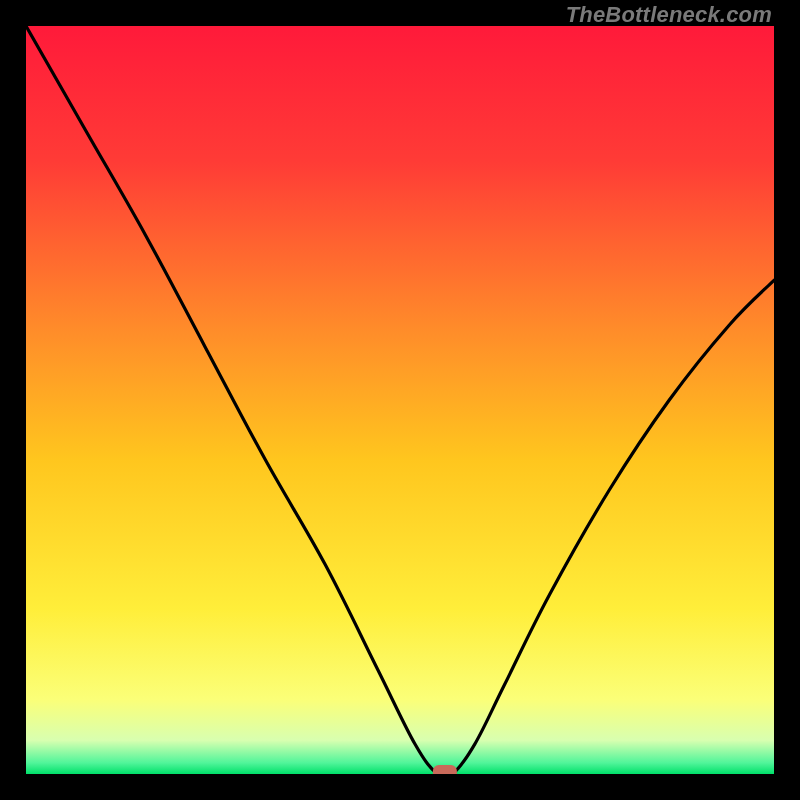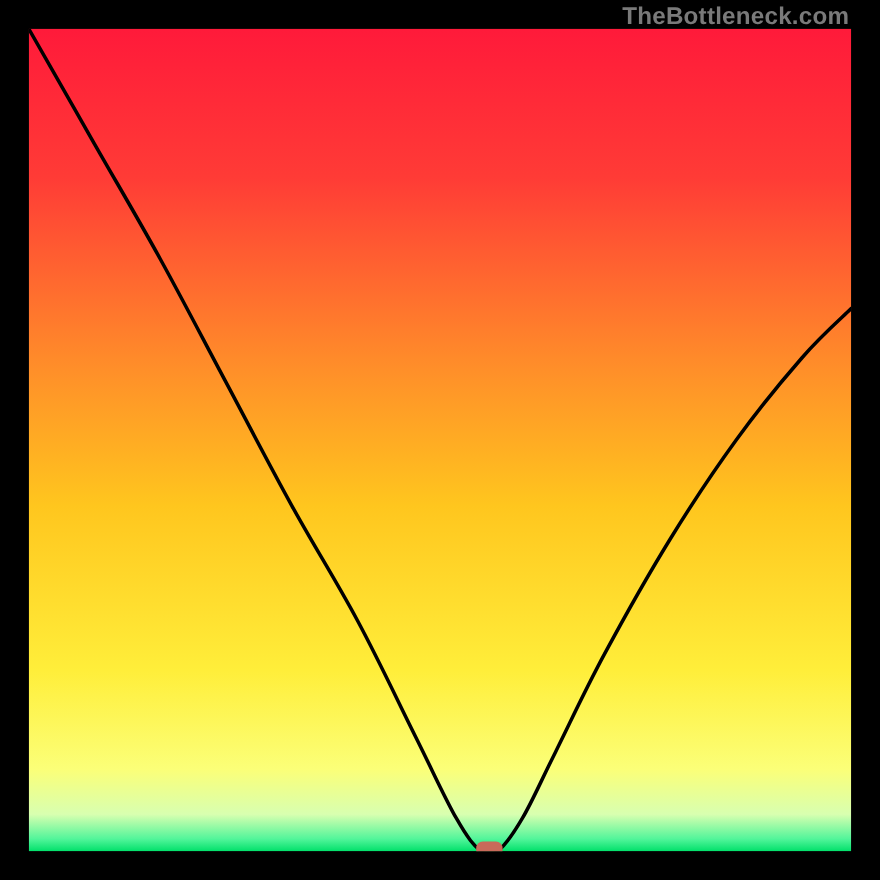--- a/index.html
+++ b/index.html
@@ -9,20 +9,21 @@
     height: 800px;
     background: #000;
     font-family: Arial, Helvetica, sans-serif;
     overflow: hidden;
   }
   .frame {
     position: relative;
     width: 800px;
     height: 800px;
     background: #000;
+    font-style: italic;
   }
   .plot {
     position: absolute;
     left: 26px;
     top: 26px;
     width: 748px;
     height: 748px;
     overflow: hidden;
   }
   .watermark {

